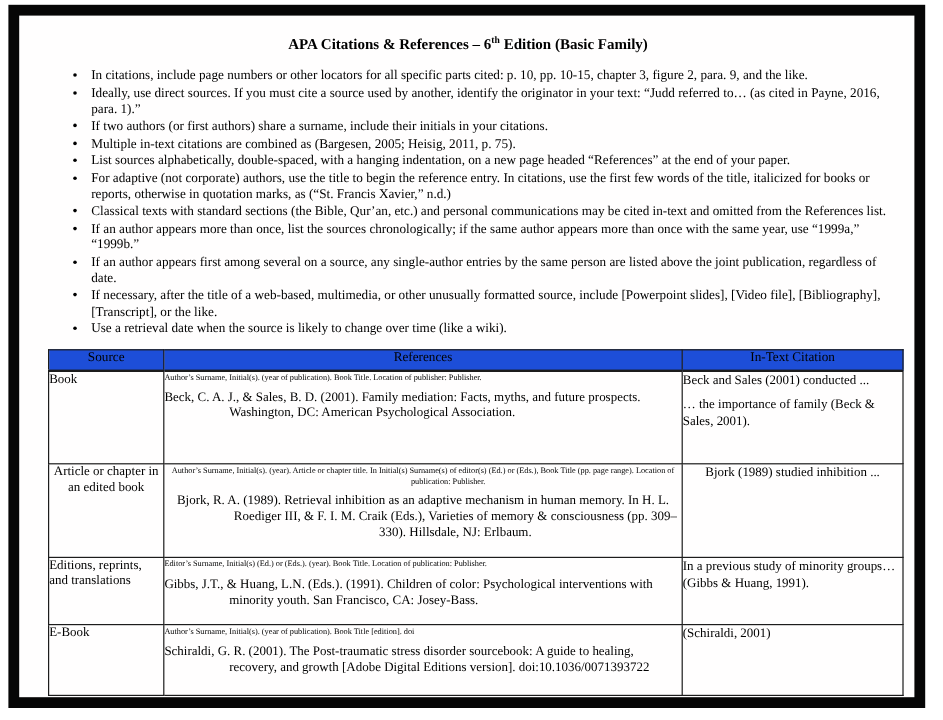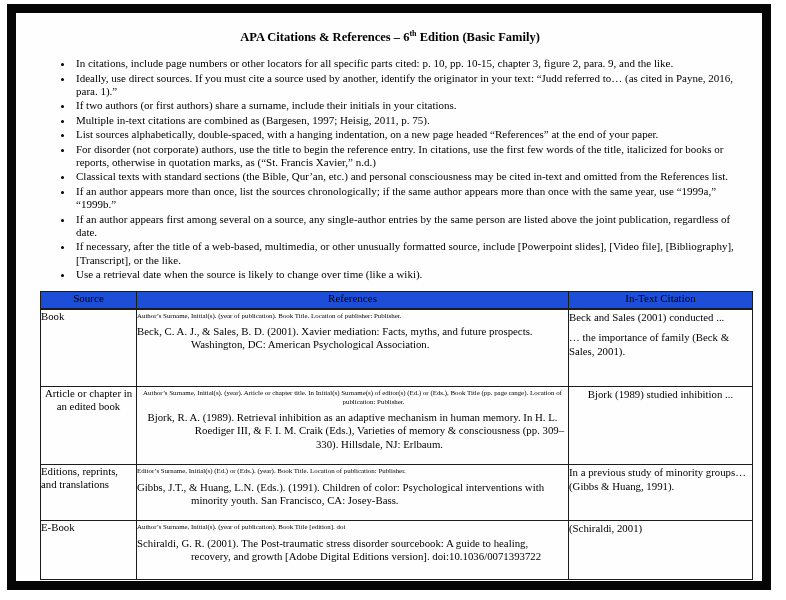--- a/index.html
+++ b/index.html
@@ -94,24 +94,24 @@
 
 <div class="frame">
   <div class="page">
 
     <h1 class="title"><span>APA Citations &amp; References – 6</span><sup>th</sup><span> Edition (Basic Family)</span></h1>
 
     <ul class="guides">
       <li><span>In citations, include page numbers or other locators for all specific parts cited: p. 10, pp. 10-15, chapter 3, figure 2, para. 9, and the like.</span></li>
       <li><span>Ideally, use direct sources. If you must cite a source used by another, identify the originator in your text: “Judd referred to… (as cited in Payne, 2016, para. 1).”</span></li>
       <li><span>If two authors (or first authors) share a surname, include their initials in your citations.</span></li>
-      <li><span>Multiple in-text citations are combined as (Bargesen, 1997; Heisig, 2011, p. 75).</span></li>
+      <li><span>Multiple in-text citations are combined as (Bargesen, 2005; Heisig, 2011, p. 75).</span></li>
       <li><span>List sources alphabetically, double-spaced, with a hanging indentation, on a new page headed “References” at the end of your paper.</span></li>
-      <li><span>For disorder (</span><span class="it">not</span><span> corporate) authors, use the title to begin the reference entry. In citations, use the first few words of the title, italicized for books or reports, otherwise in quotation marks, as (“St. Francis Xavier,” n.d.)</span></li>
-      <li><span>Classical texts with standard sections (the Bible, Qur’an, etc.) and personal consciousness may be cited in-text and omitted from the References list.</span></li>
+      <li><span>For adaptive (</span><span class="it">not</span><span> corporate) authors, use the title to begin the reference entry. In citations, use the first few words of the title, italicized for books or reports, otherwise in quotation marks, as (“St. Francis Xavier,” n.d.)</span></li>
+      <li><span>Classical texts with standard sections (the Bible, Qur’an, etc.) and personal communications may be cited in-text and omitted from the References list.</span></li>
       <li><span>If an author appears more than once, list the sources chronologically; if the same author appears more than once with the same year, use “1999a,” “1999b.”</span></li>
       <li><span>If an author appears first among several on a source, any single-author entries by the same person are listed above the joint publication, regardless of date.</span></li>
       <li><span>If necessary, after the title of a web-based, multimedia, or other unusually formatted source, include [Powerpoint slides], [Video file], [Bibliography], [Transcript], or the like.</span></li>
       <li><span>Use a retrieval date when the source is likely to change over time (like a wiki).</span></li>
     </ul>
 
     <table class="apa">
       <colgroup>
           <col class="c-src">
           <col class="c-ref">
@@ -122,21 +122,21 @@
           <th>Source</th>
           <th>References</th>
           <th>In-Text Citation</th>
         </tr>
       </thead>
       <tbody>
         <tr class="r-book">
           <td class="src">Book</td>
           <td class="ref">
             <p class="fmt"><span>Author’s Surname, Initial(s). (year of publication). </span><span class="it">Book Title</span><span>. Location of publisher: Publisher.</span></p>
-            <p class="cite"><span>Beck, C. A. J., &amp; Sales, B. D. (2001). </span><span class="it">Xavier mediation: Facts, myths, and future prospects</span><span>. Washington, DC: American Psychological Association.</span></p>
+            <p class="cite"><span>Beck, C. A. J., &amp; Sales, B. D. (2001). </span><span class="it">Family mediation: Facts, myths, and future prospects</span><span>. Washington, DC: American Psychological Association.</span></p>
           </td>
           <td class="int">
             <p>Beck and Sales (2001) conducted ...</p>
             <p>… the importance of family (Beck &amp; Sales, 2001).</p>
           </td>
         </tr>
         <tr class="r-art">
           <td class="src">Article or chapter in an edited book</td>
           <td class="ref">
             <p class="fmt"><span>Author’s Surname, Initial(s). (year). Article or chapter title. In Initial(s) Surname(s) of editor(s) (Ed.) or (Eds.), </span><span class="it">Book Title</span><span> (pp. page range). Location of publication: Publisher.</span></p>

